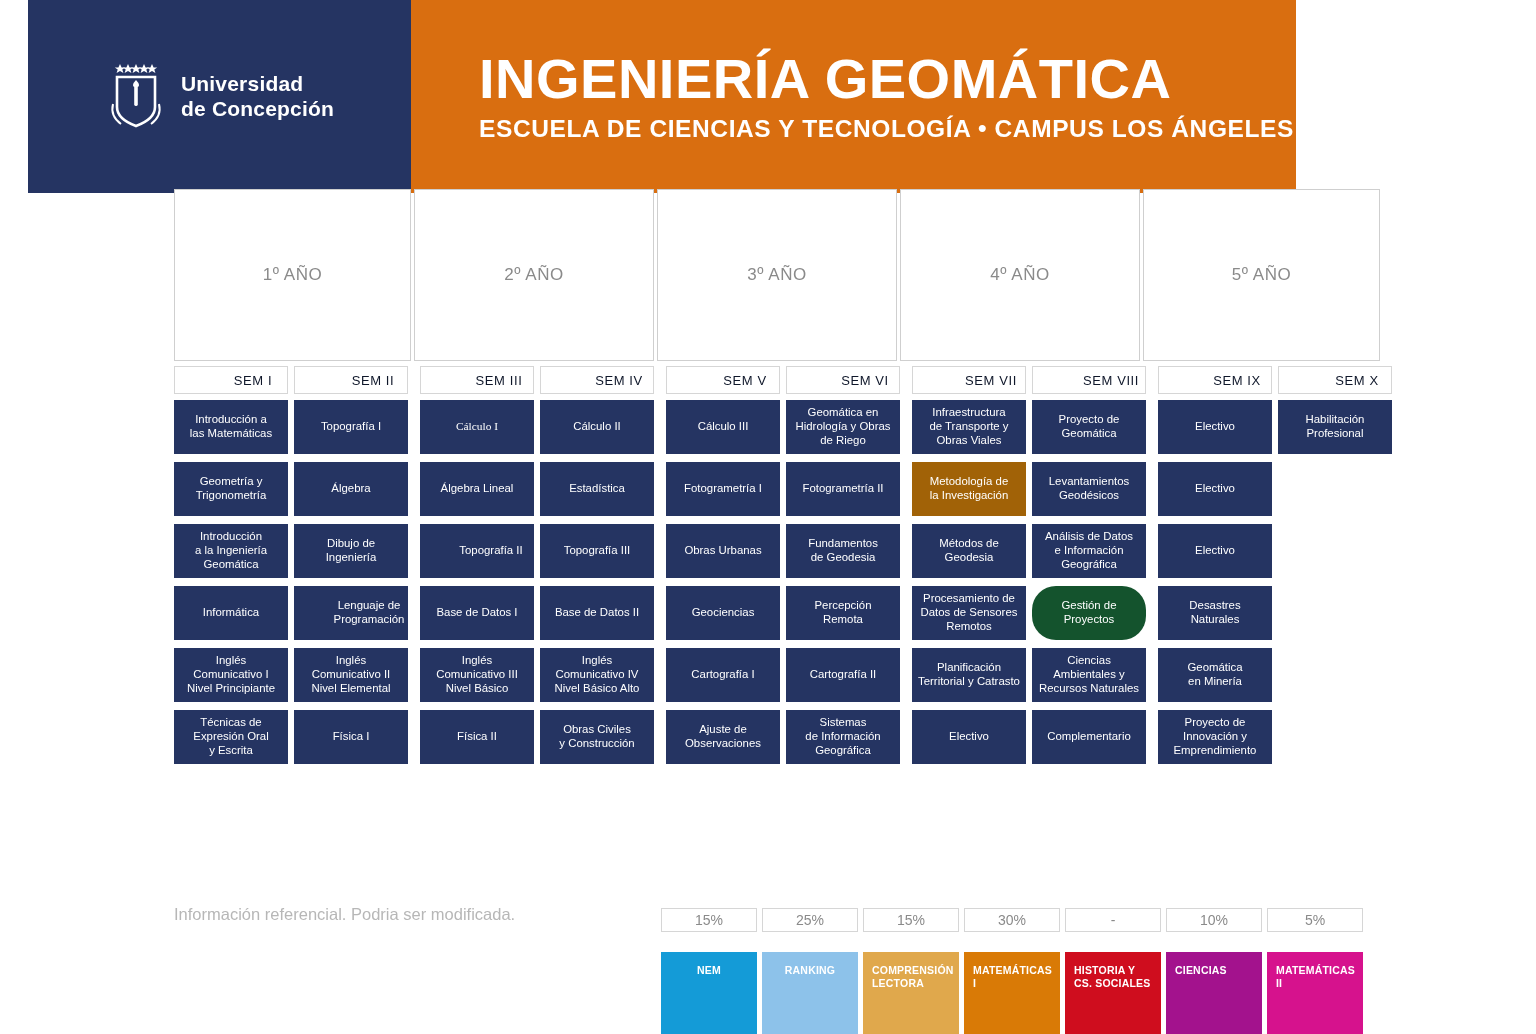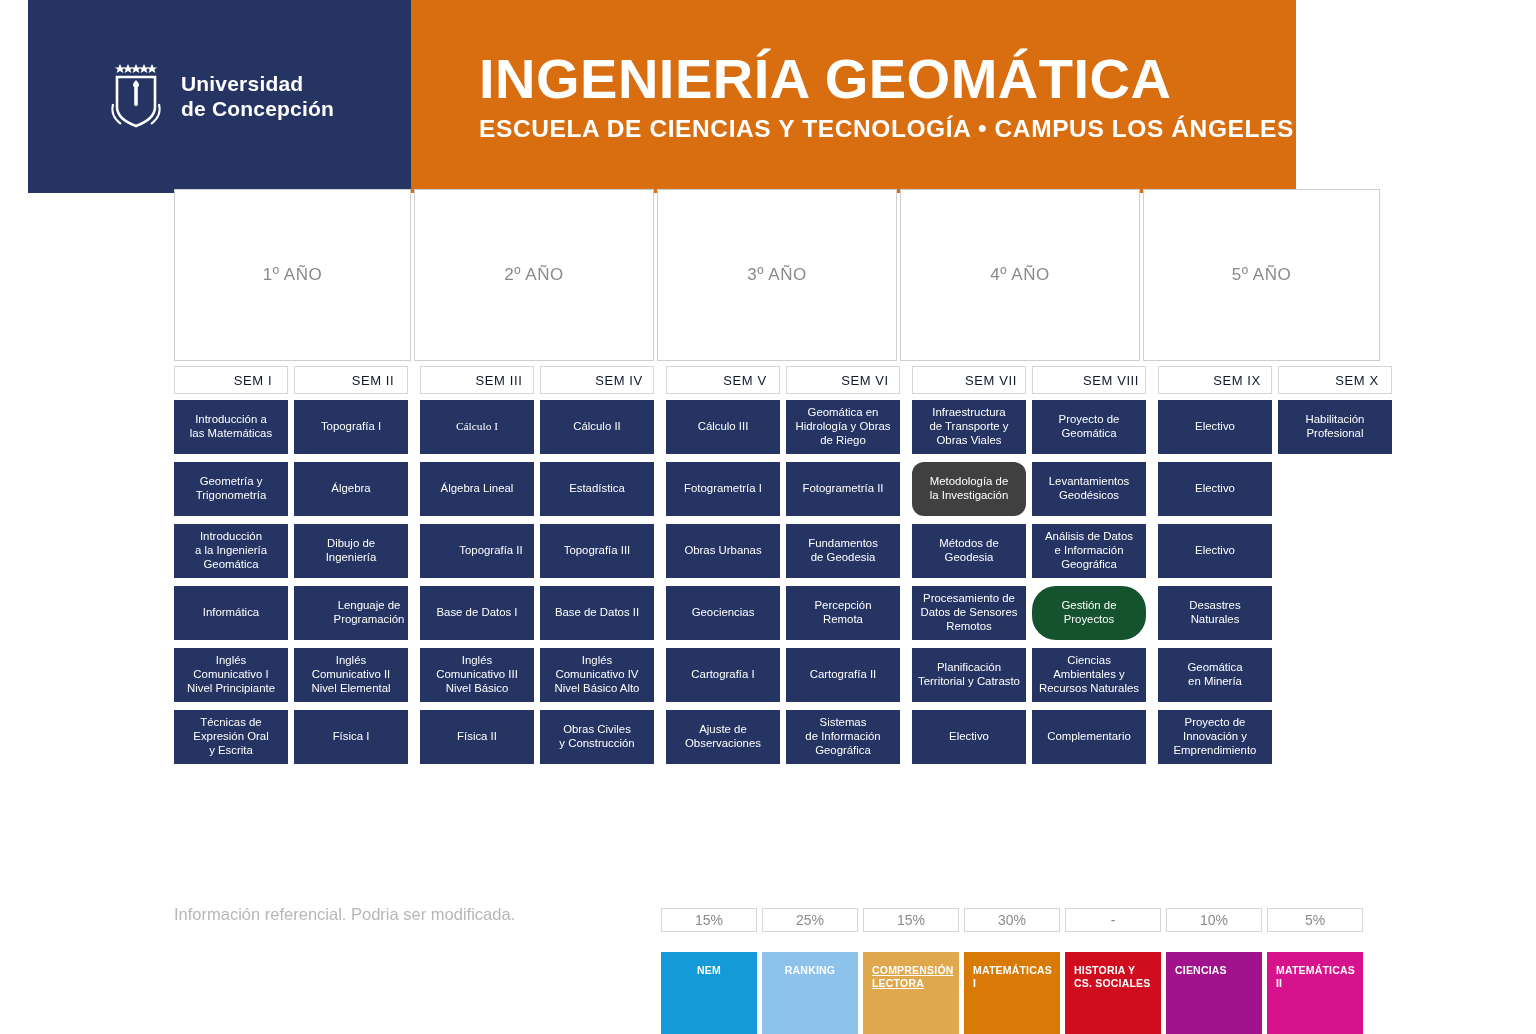--- a/index.html
+++ b/index.html
@@ -286,21 +286,21 @@
       <div class="cell" style="white-space: pre-line; background: rgb(37, 52, 98);">Cartografía II</div>
       <div class="cell" style="white-space: pre-line; background: rgb(37, 52, 98);">Sistemas
 de Información
 Geográfica</div>
     </div>
 
     <div class="col">
       <div class="cell" style="white-space: pre-line; background: rgb(37, 52, 98);">Infraestructura
 de Transporte y
 Obras Viales</div>
-      <div class="cell" style="white-space: pre-line; background: #404040; border-radius: 12px;">Metodología de
+      <div class="cell" style="white-space: pre-line; background: #a16207;">Metodología de
 la Investigación</div>
       <div class="cell" style="white-space: pre-line; background: rgb(37, 52, 98);">Métodos de
 Geodesia</div>
       <div class="cell" style="white-space: pre-line; background: rgb(37, 52, 98);">Procesamiento de
 Datos de Sensores
 Remotos</div>
       <div class="cell" style="white-space: pre-line; background: rgb(37, 52, 98);">Planificación
 Territorial y Catrasto</div>
       <div class="cell" style="white-space: pre-line; background: rgb(37, 52, 98);">Electivo</div>
     </div>
@@ -354,21 +354,21 @@
     <div class="weight">15%</div>
     <div class="weight">30%</div>
     <div class="weight">-</div>
     <div class="weight">10%</div>
     <div class="weight">5%</div>
   </div>
 
   <div class="swatches">
     <div class="swatch center" style="white-space: pre-line; background: rgb(20, 155, 215);">NEM</div>
     <div class="swatch center" style="white-space: pre-line; background: rgb(141, 194, 234);">RANKING</div>
-    <div class="swatch" style="white-space: pre-line; background: rgb(224, 168, 76); text-decoration: underline;">COMPRENSIÓN
+    <div class="swatch" style="white-space: pre-line; background: rgb(224, 168, 76);">COMPRENSIÓN
 LECTORA</div>
     <div class="swatch" style="white-space: pre-line; background: rgb(217, 122, 6);">MATEMÁTICAS  I</div>
     <div class="swatch" style="white-space: pre-line; background: rgb(207, 13, 30);">HISTORIA Y
 CS. SOCIALES</div>
     <div class="swatch" style="white-space: pre-line; background: rgb(163, 18, 141);">CIENCIAS</div>
     <div class="swatch" style="white-space: pre-line; background: rgb(214, 18, 141);">MATEMÁTICAS II</div>
   </div>
 
 </div>
 

